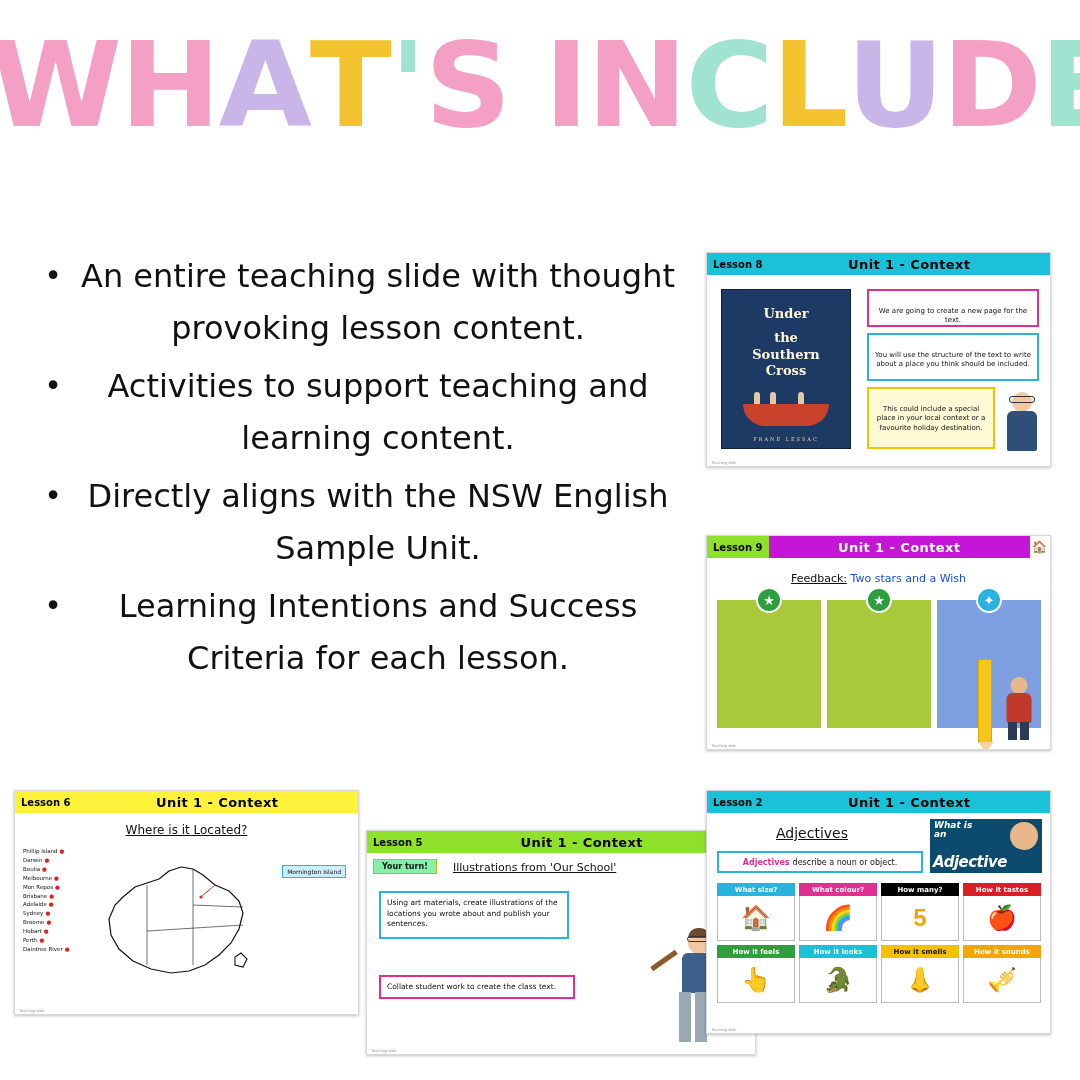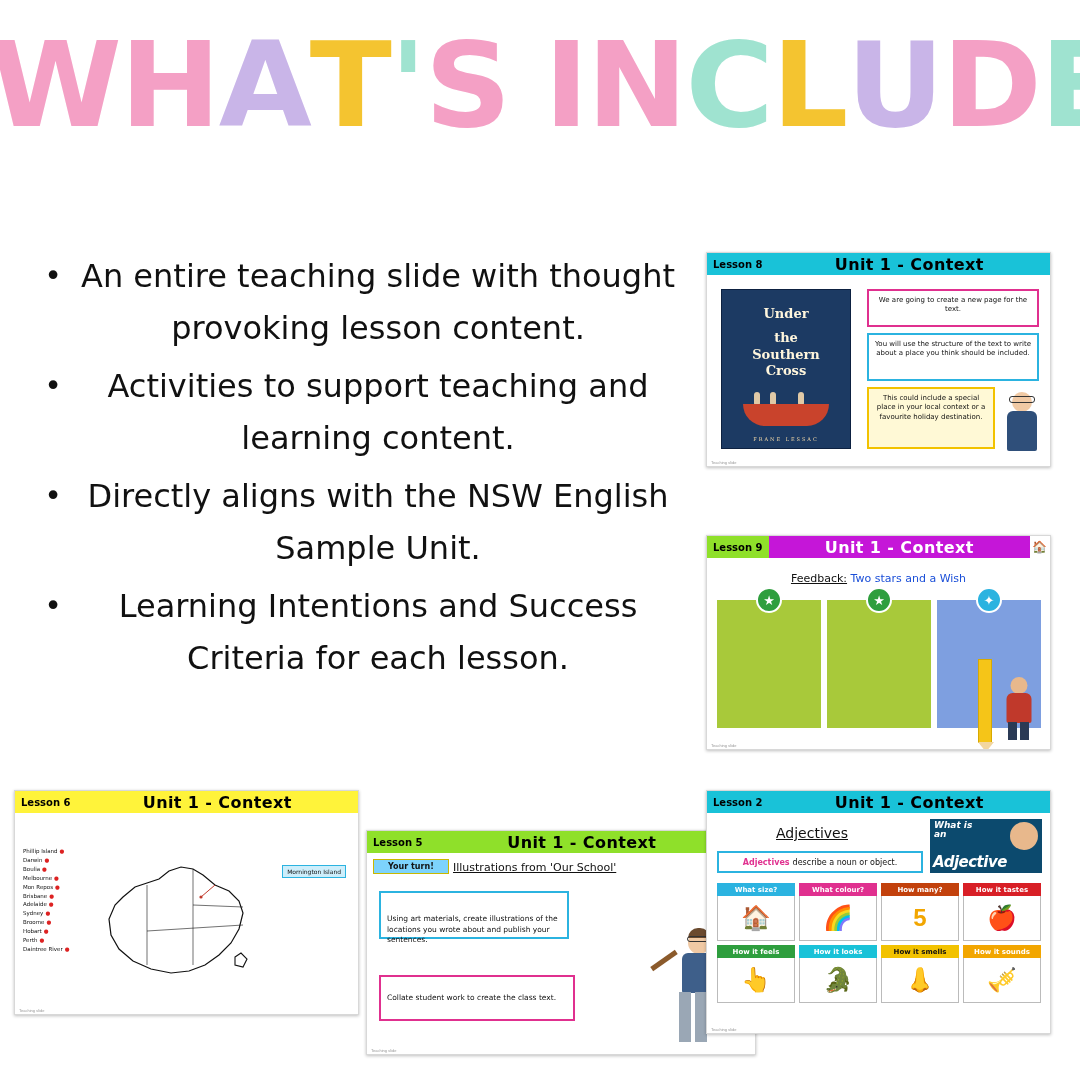--- a/index.html
+++ b/index.html
@@ -73,21 +73,21 @@
     display:flex; align-items:center; justify-content:center;
     padding:8px 6px;
     color:#000;
     white-space:nowrap;
   }
   .header-bar {
     flex:1;
     display:flex; align-items:center; justify-content:center;
     font-family:"DejaVu Sans", sans-serif;
     font-weight:bold;
-    font-size:16px;
+    font-size:13px;
     color:#000;
     letter-spacing:.4px;
   }
   .home-icon {
     width:20px;
     display:flex; align-items:center; justify-content:center;
     font-size:12px;
     color:#111;
   }
   .slide-body { position:relative; width:100%; height:calc(100% - 22px); }
@@ -115,21 +115,21 @@
   }
   #s8-book .fig { position:absolute; bottom:42px; width:6px; height:14px; background:#e0c9a6; border-radius:3px; }
   #s8-book .author { position:absolute; bottom:6px; width:100%; font-size:5px; letter-spacing:2px; color:#f3d9a8; }
   .s8-box {
     position:absolute;
     background:#fff;
     font-family:"DejaVu Sans", sans-serif;
     font-size:7px;
     line-height:1.35;
     text-align:center;
-    padding:5px 5px;
+    padding:16px 5px;
     color:#111;
   }
   #s8-b1 { left:160px; top:14px; width:172px; height:38px; border:2px solid #e0308f; }
   #s8-b2 { left:160px; top:58px; width:172px; height:48px; border:2px solid #2bb3e0; }
   #s8-b3 { left:160px; top:112px; width:128px; height:62px; border:2px solid #f2c200; background:#fff9d6;}
   #s8-av {
     position:absolute; right:6px; bottom:8px; width:44px; height:66px;
   }
   .avatar-head { position:absolute; left:50%; transform:translateX(-50%); border-radius:50%; }
   .avatar-body { position:absolute; left:50%; transform:translateX(-50%); border-radius:6px 6px 2px 2px; }
@@ -185,33 +185,33 @@
     position:absolute; right:12px; top:52px;
     border:1px solid #2bb3e0; background:#cdeefb;
     font-family:"DejaVu Sans", sans-serif; font-size:6px;
     padding:2px 4px; color:#111;
   }
 
   
   #slide5 { top:830px; left:366px; width:390px; height:225px; }
   #s5-yourturn {
     position:absolute; left:6px; top:6px;
-    background:#7dd3fc; border:1px solid #c9b800;
+    background:#86efac; border:1px solid #c9b800;
     font-family:"DejaVu Sans", sans-serif; font-weight:bold;
-    font-size:8px; padding:2px 14px; color:#111;
+    font-size:8px; padding:2px 8px; color:#111;
   }
   #s5-head {
     position:absolute; top:8px; left:86px;
     font-family:"DejaVu Sans", sans-serif; font-size:11px;
     text-decoration:underline; color:#111;
   }
   .s5-box {
     position:absolute; background:#fff;
     font-family:"DejaVu Sans", sans-serif; font-size:7.5px;
-    line-height:1.4; padding:21px 6px; color:#111;
+    line-height:1.4; padding:5px 6px; color:#111;
   }
   #s5-b1 { left:12px; top:38px; width:190px; height:48px; border:2px solid #2bb3e0; }
   #s5-b2 { left:12px; top:122px; width:196px; height:24px; border:2px solid #e0308f; display:flex; align-items:center;}
   #s5-art { position:absolute; right:10px; bottom:6px; width:92px; height:120px; }
 
   
   #slide2 { top:790px; left:706px; width:345px; height:244px; }
   #s2-title {
     position:absolute; top:12px; left:0; width:210px; text-align:center;
     font-family:"DejaVu Sans", sans-serif; font-size:14px;
@@ -331,20 +331,21 @@
     <div class="slide-foot">Teaching slide</div>
   </div>
 </div>
 
 <div class="slide" id="slide6">
   <div class="slide-header">
     <div class="lesson-tag" id="s6-tag" style="background: rgb(255, 243, 58);">Lesson 6</div>
     <div class="header-bar" id="s6-bar" style="background: rgb(255, 243, 58);">Unit 1 - Context</div>
   </div>
   <div class="slide-body">
+    <div id="s6-title">Where is it Located?</div>
     <div id="s6-legend">
       <div><span style="color:#111">Phillip Island</span><span>●</span></div>
       <div><span style="color:#111">Darwin</span><span>●</span></div>
       <div><span style="color:#111">Boulia</span><span>●</span></div>
       <div><span style="color:#111">Melbourne</span><span>●</span></div>
       <div><span style="color:#111">Mon Repos</span><span>●</span></div>
       <div><span style="color:#111">Brisbane</span><span>●</span></div>
       <div><span style="color:#111">Adelaide</span><span>●</span></div>
       <div><span style="color:#111">Sydney</span><span>●</span></div>
       <div><span style="color:#111">Broome</span><span>●</span></div>
@@ -414,21 +415,21 @@
 
     <div class="s2-card" style="left:10px;top:70px">
       <div class="cap" style="background:#2bb3e0">What size?</div>
       <div class="pic">🏠</div>
     </div>
     <div class="s2-card" style="left:92px;top:70px">
       <div class="cap" style="background:#e0308f">What colour?</div>
       <div class="pic">🌈</div>
     </div>
     <div class="s2-card" style="left:174px;top:70px">
-      <div class="cap" style="background:#c2410c">How many?</div>
+      <div class="cap" style="background:#000000">How many?</div>
       <div class="pic" style="color:#f2a600;font-weight:bold">5</div>
     </div>
     <div class="s2-card" style="left:256px;top:70px">
       <div class="cap" style="background:#d81f26">How it tastes</div>
       <div class="pic">🍎</div>
     </div>
 
     <div class="s2-card" style="left:10px;top:132px">
       <div class="cap" style="background:#2e9e3e">How it feels</div>
       <div class="pic">👆</div>

